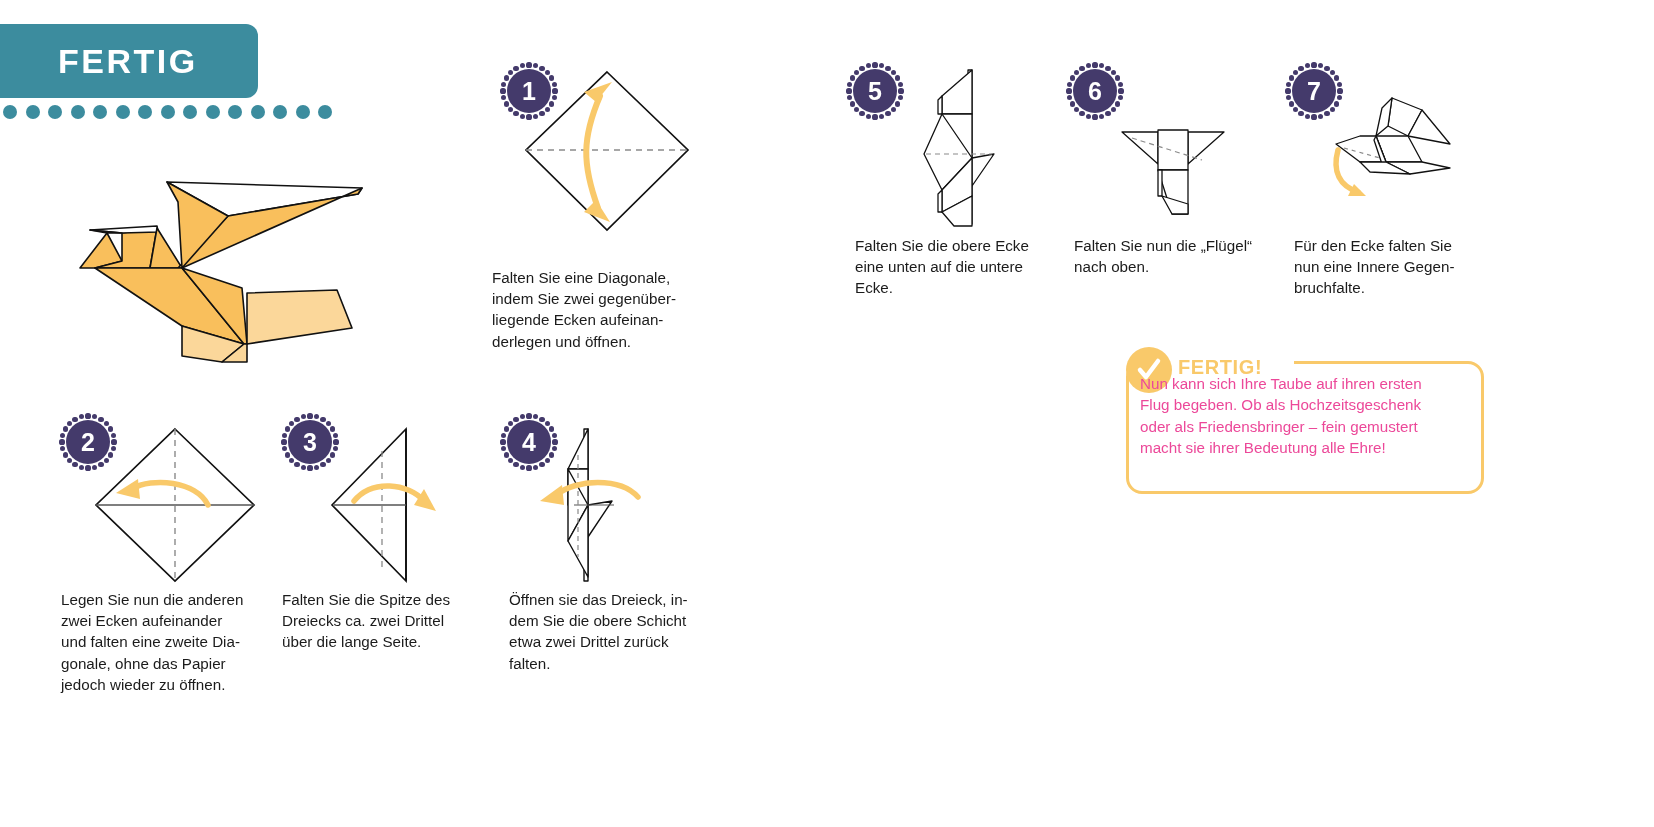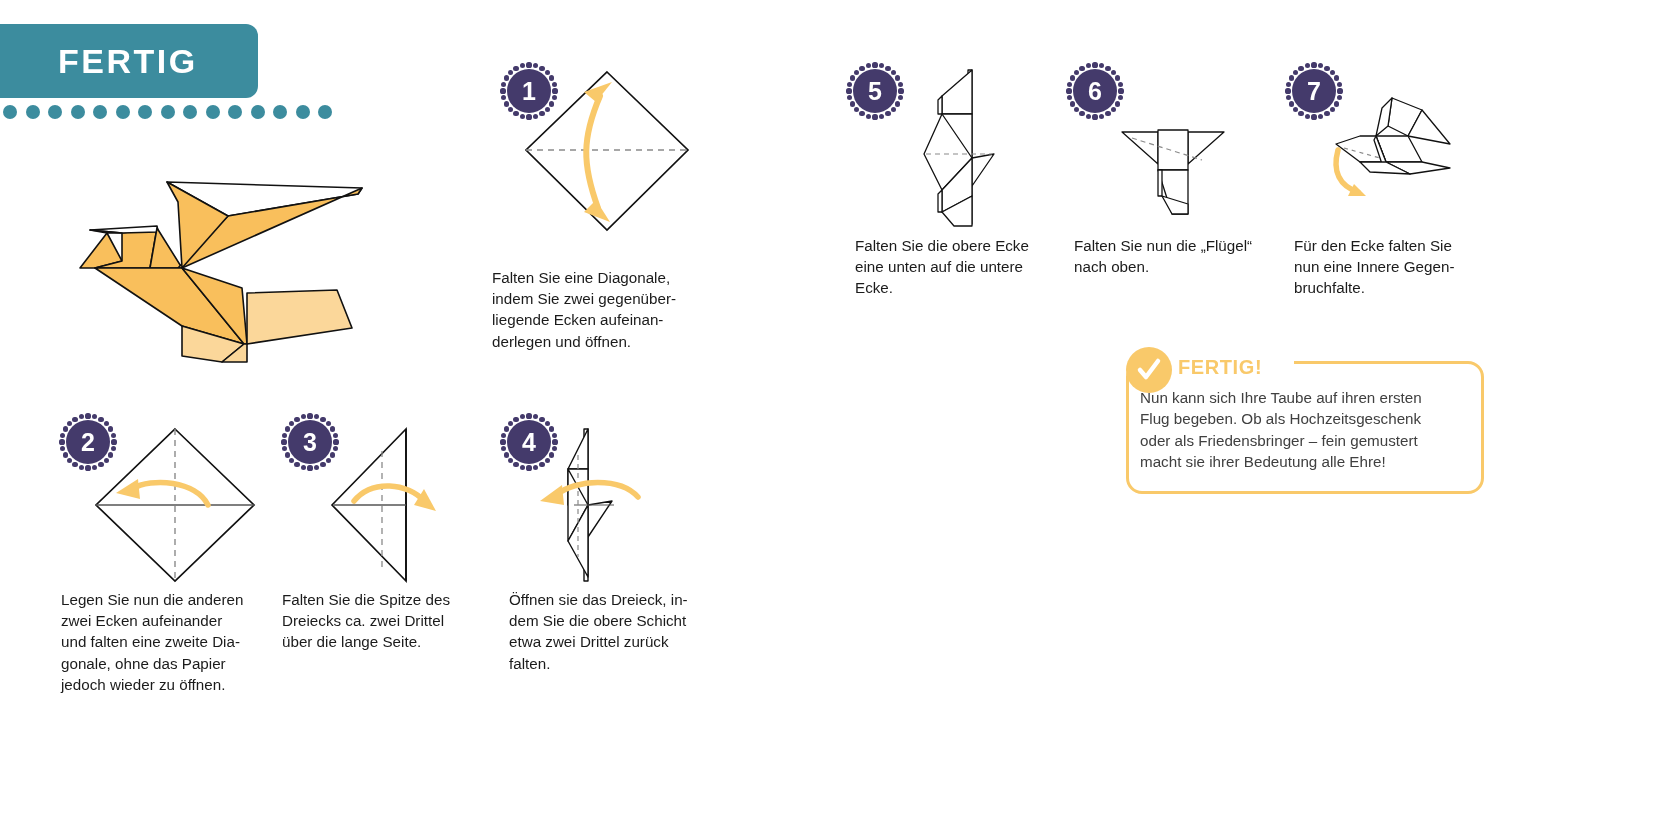--- a/index.html
+++ b/index.html
@@ -113,24 +113,24 @@
   .fertig-label {
     position: absolute;
     left: 52px; top: 9px;
     color: #f9c96a;
     font-size: 20px; font-weight: bold;
     letter-spacing: 0.6px;
     font-family: "Liberation Sans", sans-serif;
   }
   .fertig-text {
     position: absolute;
-    left: 14px; top: 40px;
+    left: 14px; top: 26px;
     width: 340px;
     font-size: 15.2px; line-height: 21.3px;
-    color: #404040;
+    color: #ec4899;
     white-space: pre-line;
     font-family: "Liberation Sans", sans-serif;
   }
 </style>
 </head>
 <body>
 
 <div class="page">
 
   <div class="title-banner">

